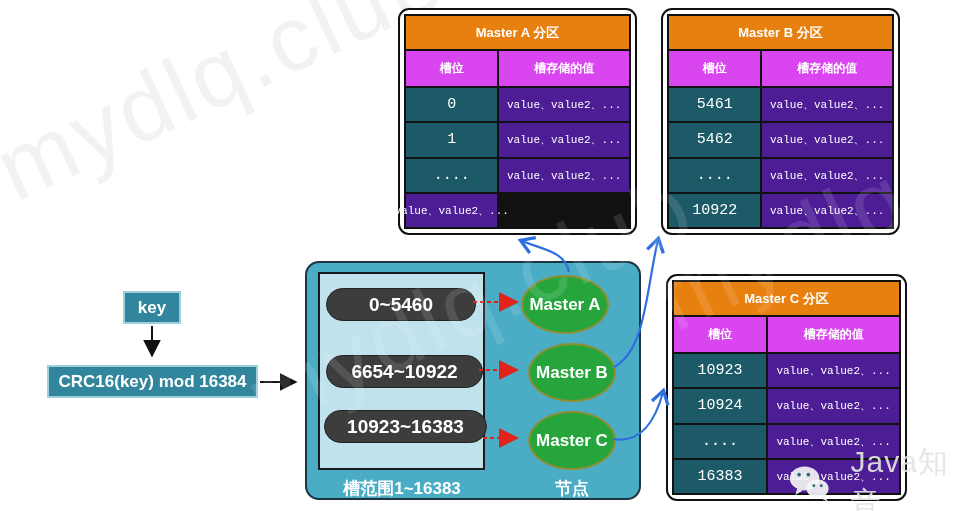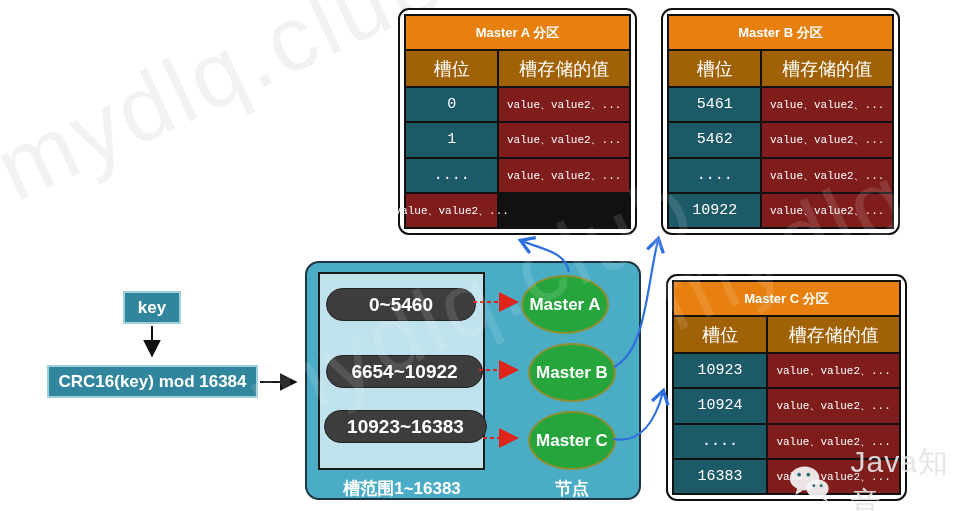--- a/index.html
+++ b/index.html
@@ -12,26 +12,26 @@
   .wm-bg{color:#f2f2f2;z-index:0;}
   .wm-over{color:rgba(255,255,255,0.12);z-index:50;}
 
   
   .table-card{position:absolute;background:#fff;border:2px solid #111;border-radius:11px;
               padding:4px;box-sizing:border-box;z-index:10;}
   .tgrid{display:grid;grid-template-columns:41% 1fr;grid-template-rows:33px 35px repeat(4,1fr);
          gap:2px;background:#111;border:2px solid #111;height:100%;box-sizing:border-box;}
   .t-title{grid-column:1/3;background:#E8800F;color:#fff;font-size:13px;font-weight:bold;
            display:flex;align-items:center;justify-content:center;}
-  .t-colh{background:#a16207;color:#fff;font-size:18px;font-weight:normal;
+  .t-colh{background:#d946ef;color:#fff;font-size:12px;font-weight:bold;
           display:flex;align-items:center;justify-content:center;}
   .t-slot{background:#1D5A68;color:#fff;font-size:15px;
           font-family:"Liberation Mono","DejaVu Sans Mono",monospace;
           display:flex;align-items:center;justify-content:center;}
-  .t-val{background:#7f1d1d;color:#fff;font-size:11px;
+  .t-val{background:#4c1d95;color:#fff;font-size:11px;
          font-family:"Liberation Mono","DejaVu Sans Mono",monospace;
          display:flex;align-items:center;justify-content:center;white-space:nowrap;}
 
   
   #cluster{position:absolute;left:305px;top:261px;width:336px;height:239px;background:#4BACC6;
            border:2px solid #1c3540;border-radius:14px;box-sizing:border-box;z-index:10;}
   #slots-panel{position:absolute;left:11px;top:9px;width:167px;height:198px;background:#BFE2EC;
                border:2px solid #1a1a1a;border-radius:0;box-sizing:border-box;}
   .pill{position:absolute;height:33px;background:#3D3D3D;border:1px solid #222;border-radius:17px;
         color:#fff;font-size:19px;font-weight:bold;display:flex;align-items:center;

